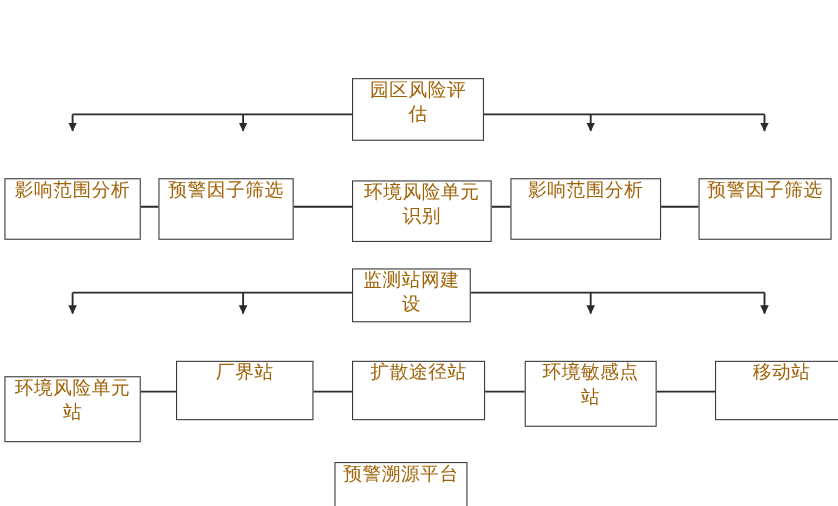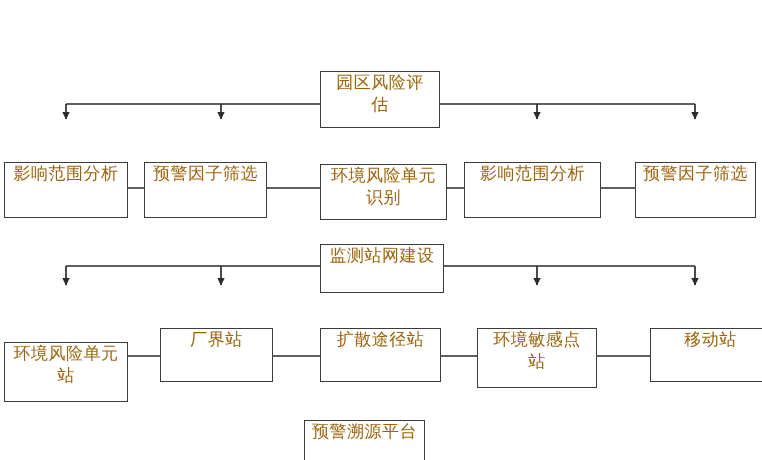--- a/index.html
+++ b/index.html
@@ -108,28 +108,28 @@
   <div class="node" style="left:320px; top:121px; width:127px; height:56px;">
     <span class="label">环境风险单元识别</span>
   </div>
   <div class="node" style="left:464px; top:119px; width:137px; height:56px;">
     <span class="label">影响范围分析</span>
   </div>
   <div class="node" style="left:635px; top:119px; width:121px; height:56px;">
     <span class="label">预警因子筛选</span>
   </div>
 
-  <div class="node" style="left:320px; top:201px; width:124px; height:49px;">
+  <div class="node" style="left:320px; top:201px; width:108px; height:49px;">
     <span class="label">监测站网建设</span>
   </div>
 
   <div class="node" style="left:4px; top:299px; width:124px; height:60px;">
     <span class="label">环境风险单元站</span>
   </div>
-  <div class="node" style="left:160px; top:285px; width:113px; height:54px;">
+  <div class="node" style="left:160px; top:285px; width:125px; height:54px;">
     <span class="label">厂界站</span>
   </div>
   <div class="node" style="left:320px; top:285px; width:121px; height:54px;">
     <span class="label">扩散途径站</span>
   </div>
   <div class="node" style="left:477px; top:285px; width:120px; height:60px;">
     <span class="label">环境敏感点站</span>
   </div>
   <div class="node" style="left:650px; top:285px; width:121px; height:54px;">
     <span class="label">移动站</span>

